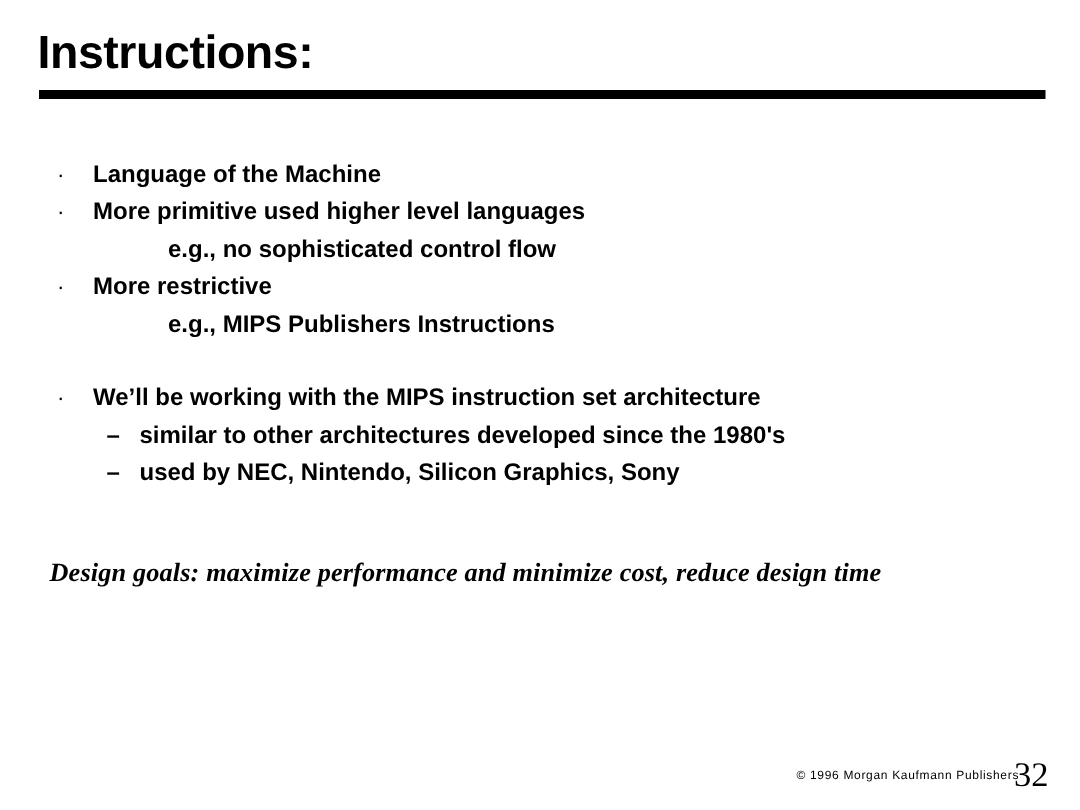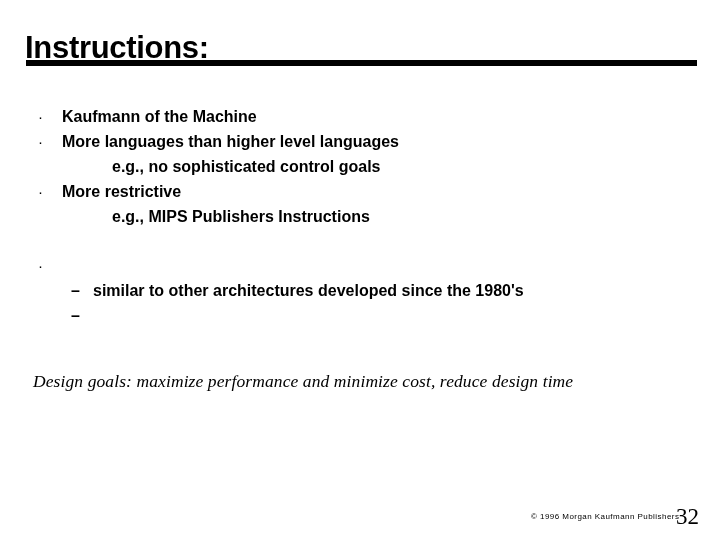--- a/index.html
+++ b/index.html
@@ -21,21 +21,20 @@
   #title {
     position: absolute;
     left: 25px;
     top: 18px;
     font-family: "Liberation Sans", sans-serif;
     font-size: 31px;
     font-weight: bold;
     line-height: 34px;
     letter-spacing: -0.3px;
     white-space: nowrap;
-    margin-top: 13px;
   }
   #title-rule {
     position: absolute;
     left: 26px;
     top: 60px;
     width: 671px;
     height: 6px;
     background: #000000;
   }
 
@@ -96,21 +95,21 @@
     line-height: 25px;
   }
 
   
   #design-goals {
     position: absolute;
     left: 33px;
     top: 371px;
     font-family: "Liberation Serif", serif;
     font-size: 17.5px;
-    font-weight: normal;
+    font-weight: bold;
     font-style: italic;
     white-space: nowrap;
     letter-spacing: 0.1px;
   }
 
   
   #copyright {
     position: absolute;
     left: 531px;
     top: 512px;
@@ -135,46 +134,48 @@
 
 <div id="slide">
 
   <div id="title">Instructions:</div>
 
   <div id="title-rule"></div>
 
   <div id="body">
       <div class="row">
         <span class="bullet-mark">·</span>
-        <span class="lvl1-text">Kaufmann of the Machine</span>
+        <span class="lvl1-text">Language of the Machine</span>
       </div>
       <div class="row">
         <span class="bullet-mark">·</span>
-        <span class="lvl1-text">More languages than higher level languages</span>
+        <span class="lvl1-text">More primitive used higher level languages</span>
       </div>
       <div class="row">
-        <span class="lvl1-sub">e.g., no sophisticated control goals</span>
+        <span class="lvl1-sub">e.g., no sophisticated control flow</span>
       </div>
       <div class="row">
         <span class="bullet-mark">·</span>
         <span class="lvl1-text">More restrictive</span>
       </div>
       <div class="row">
         <span class="lvl1-sub">e.g., MIPS Publishers Instructions</span>
       </div>
       <div class="row spacer"></div>
       <div class="row">
         <span class="bullet-mark">·</span>
+        <span class="lvl1-text">We’ll be working with the MIPS instruction set architecture</span>
       </div>
       <div class="row">
         <span class="dash-mark">–</span>
         <span class="lvl2-text">similar to other architectures developed since the 1980's</span>
       </div>
       <div class="row">
         <span class="dash-mark">–</span>
+        <span class="lvl2-text">used by NEC, Nintendo, Silicon Graphics, Sony</span>
       </div>
     </div>
 
   <div id="design-goals">Design goals:  maximize performance and minimize cost,  reduce design time</div>
 
   <div id="copyright">© 1996 Morgan Kaufmann Publishers</div>
 
   <div id="page-number">32</div>
 
 </div>

